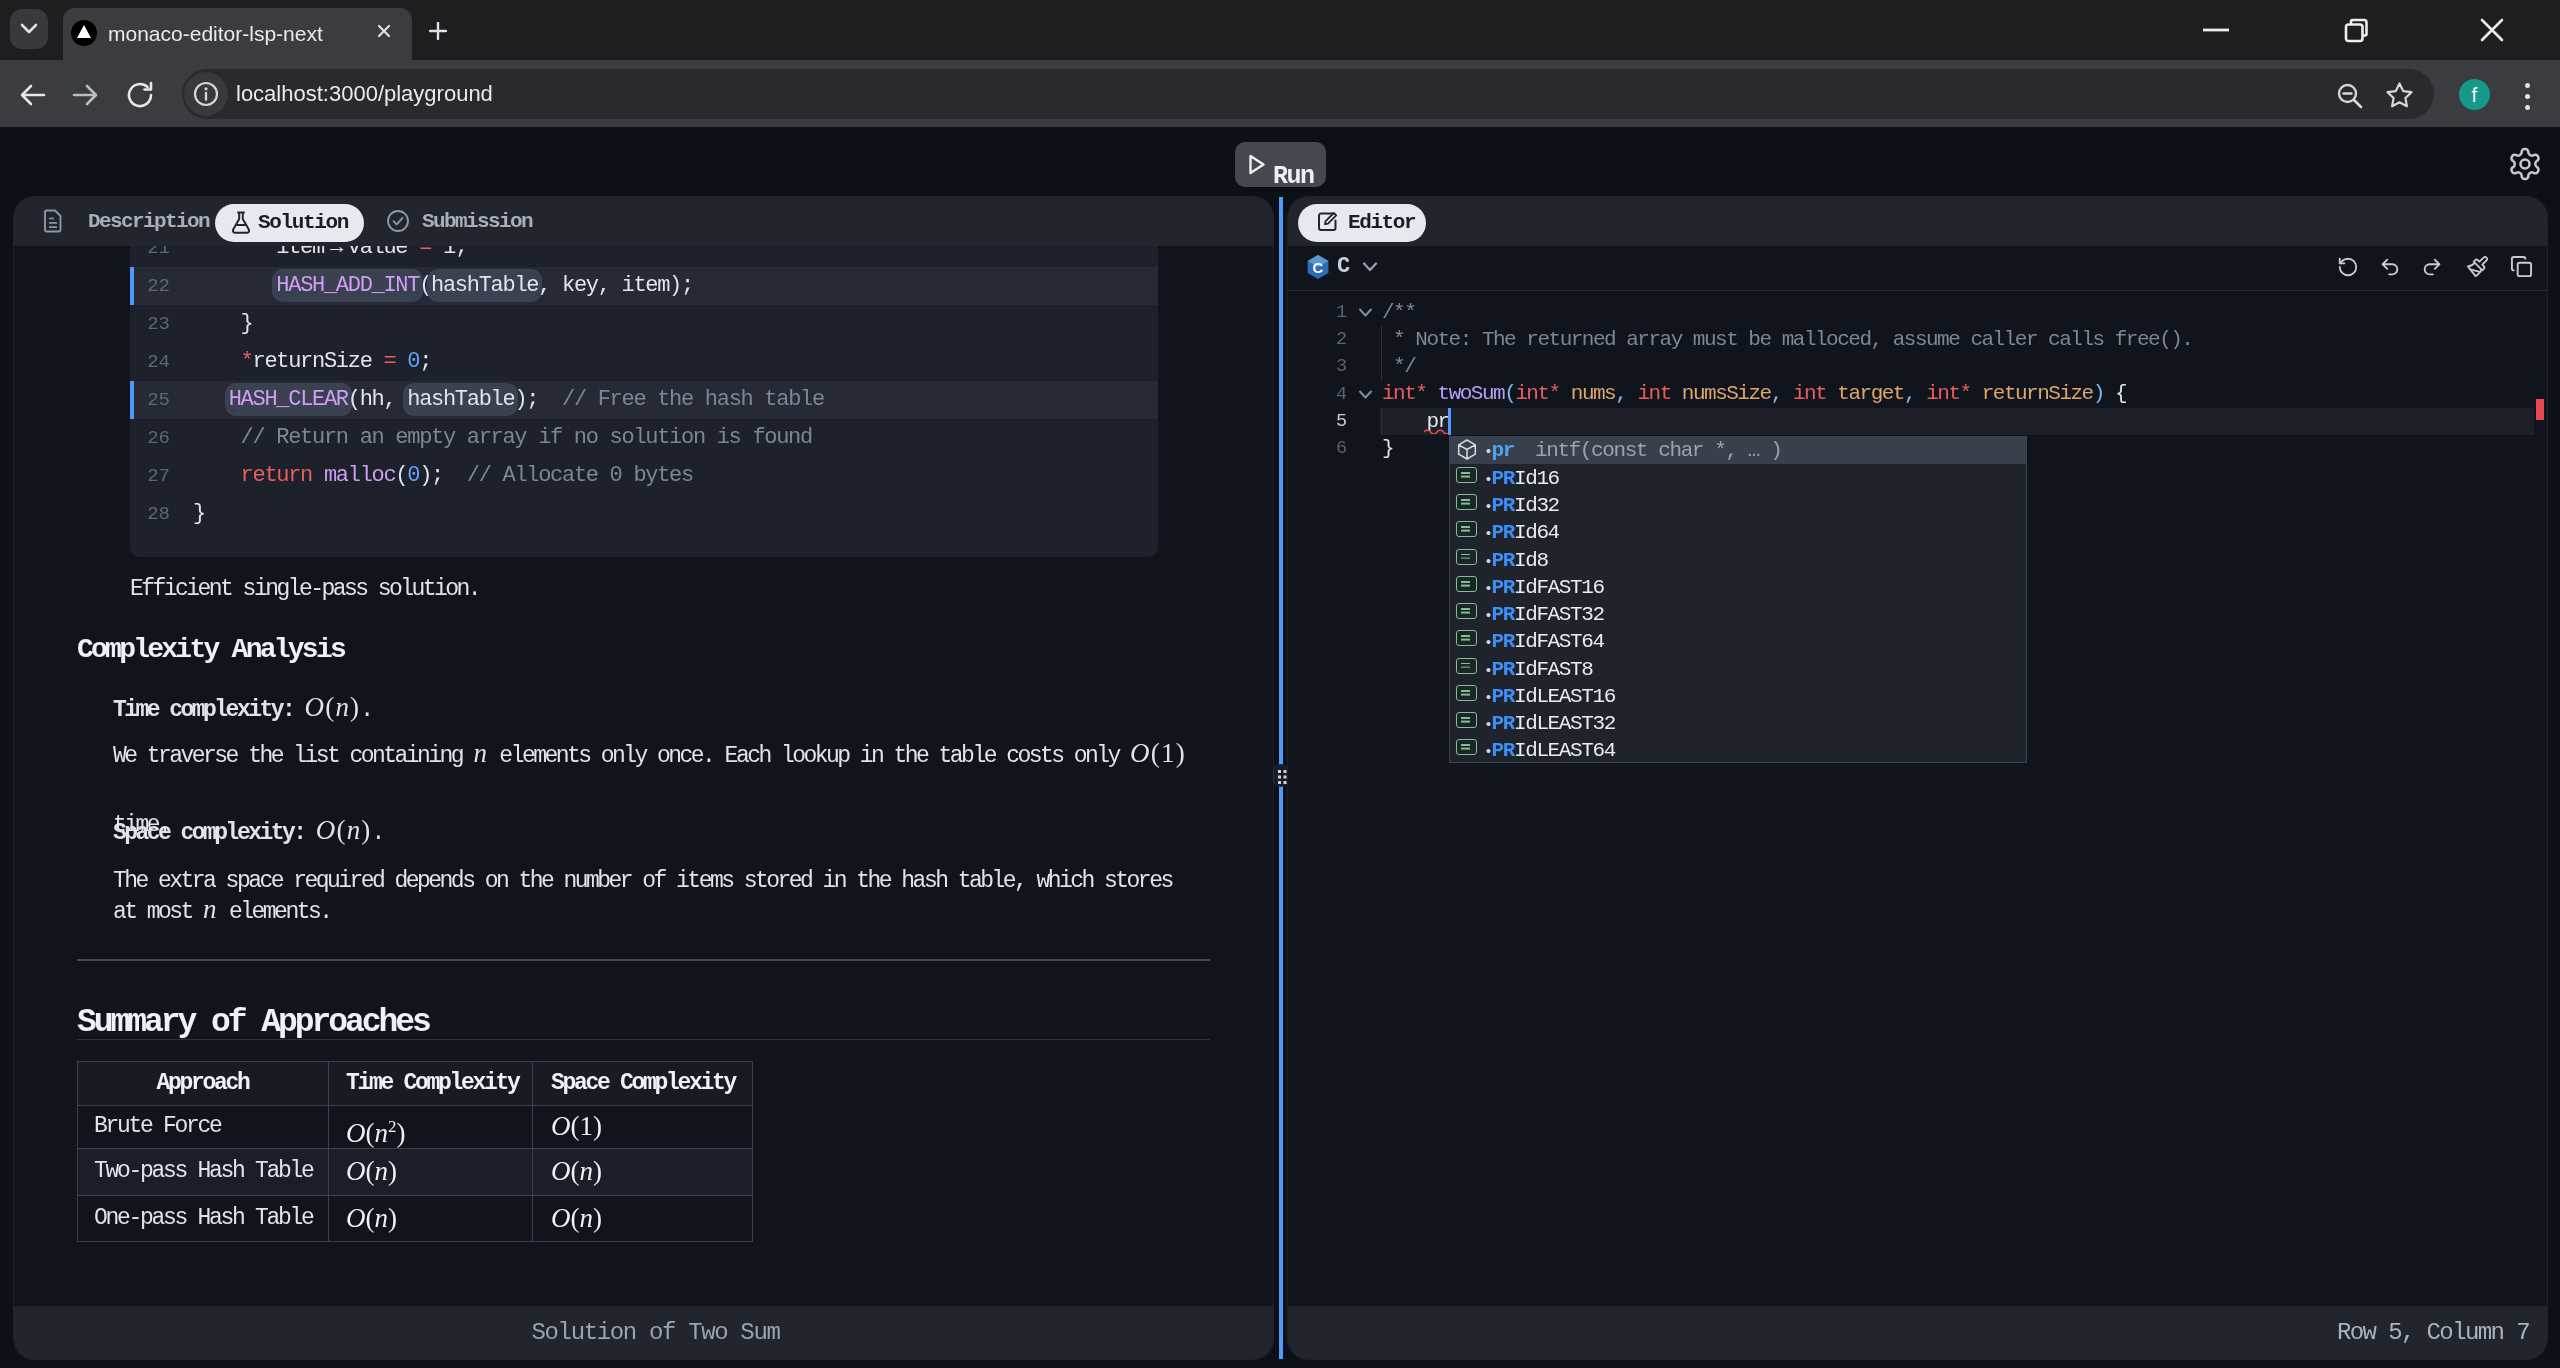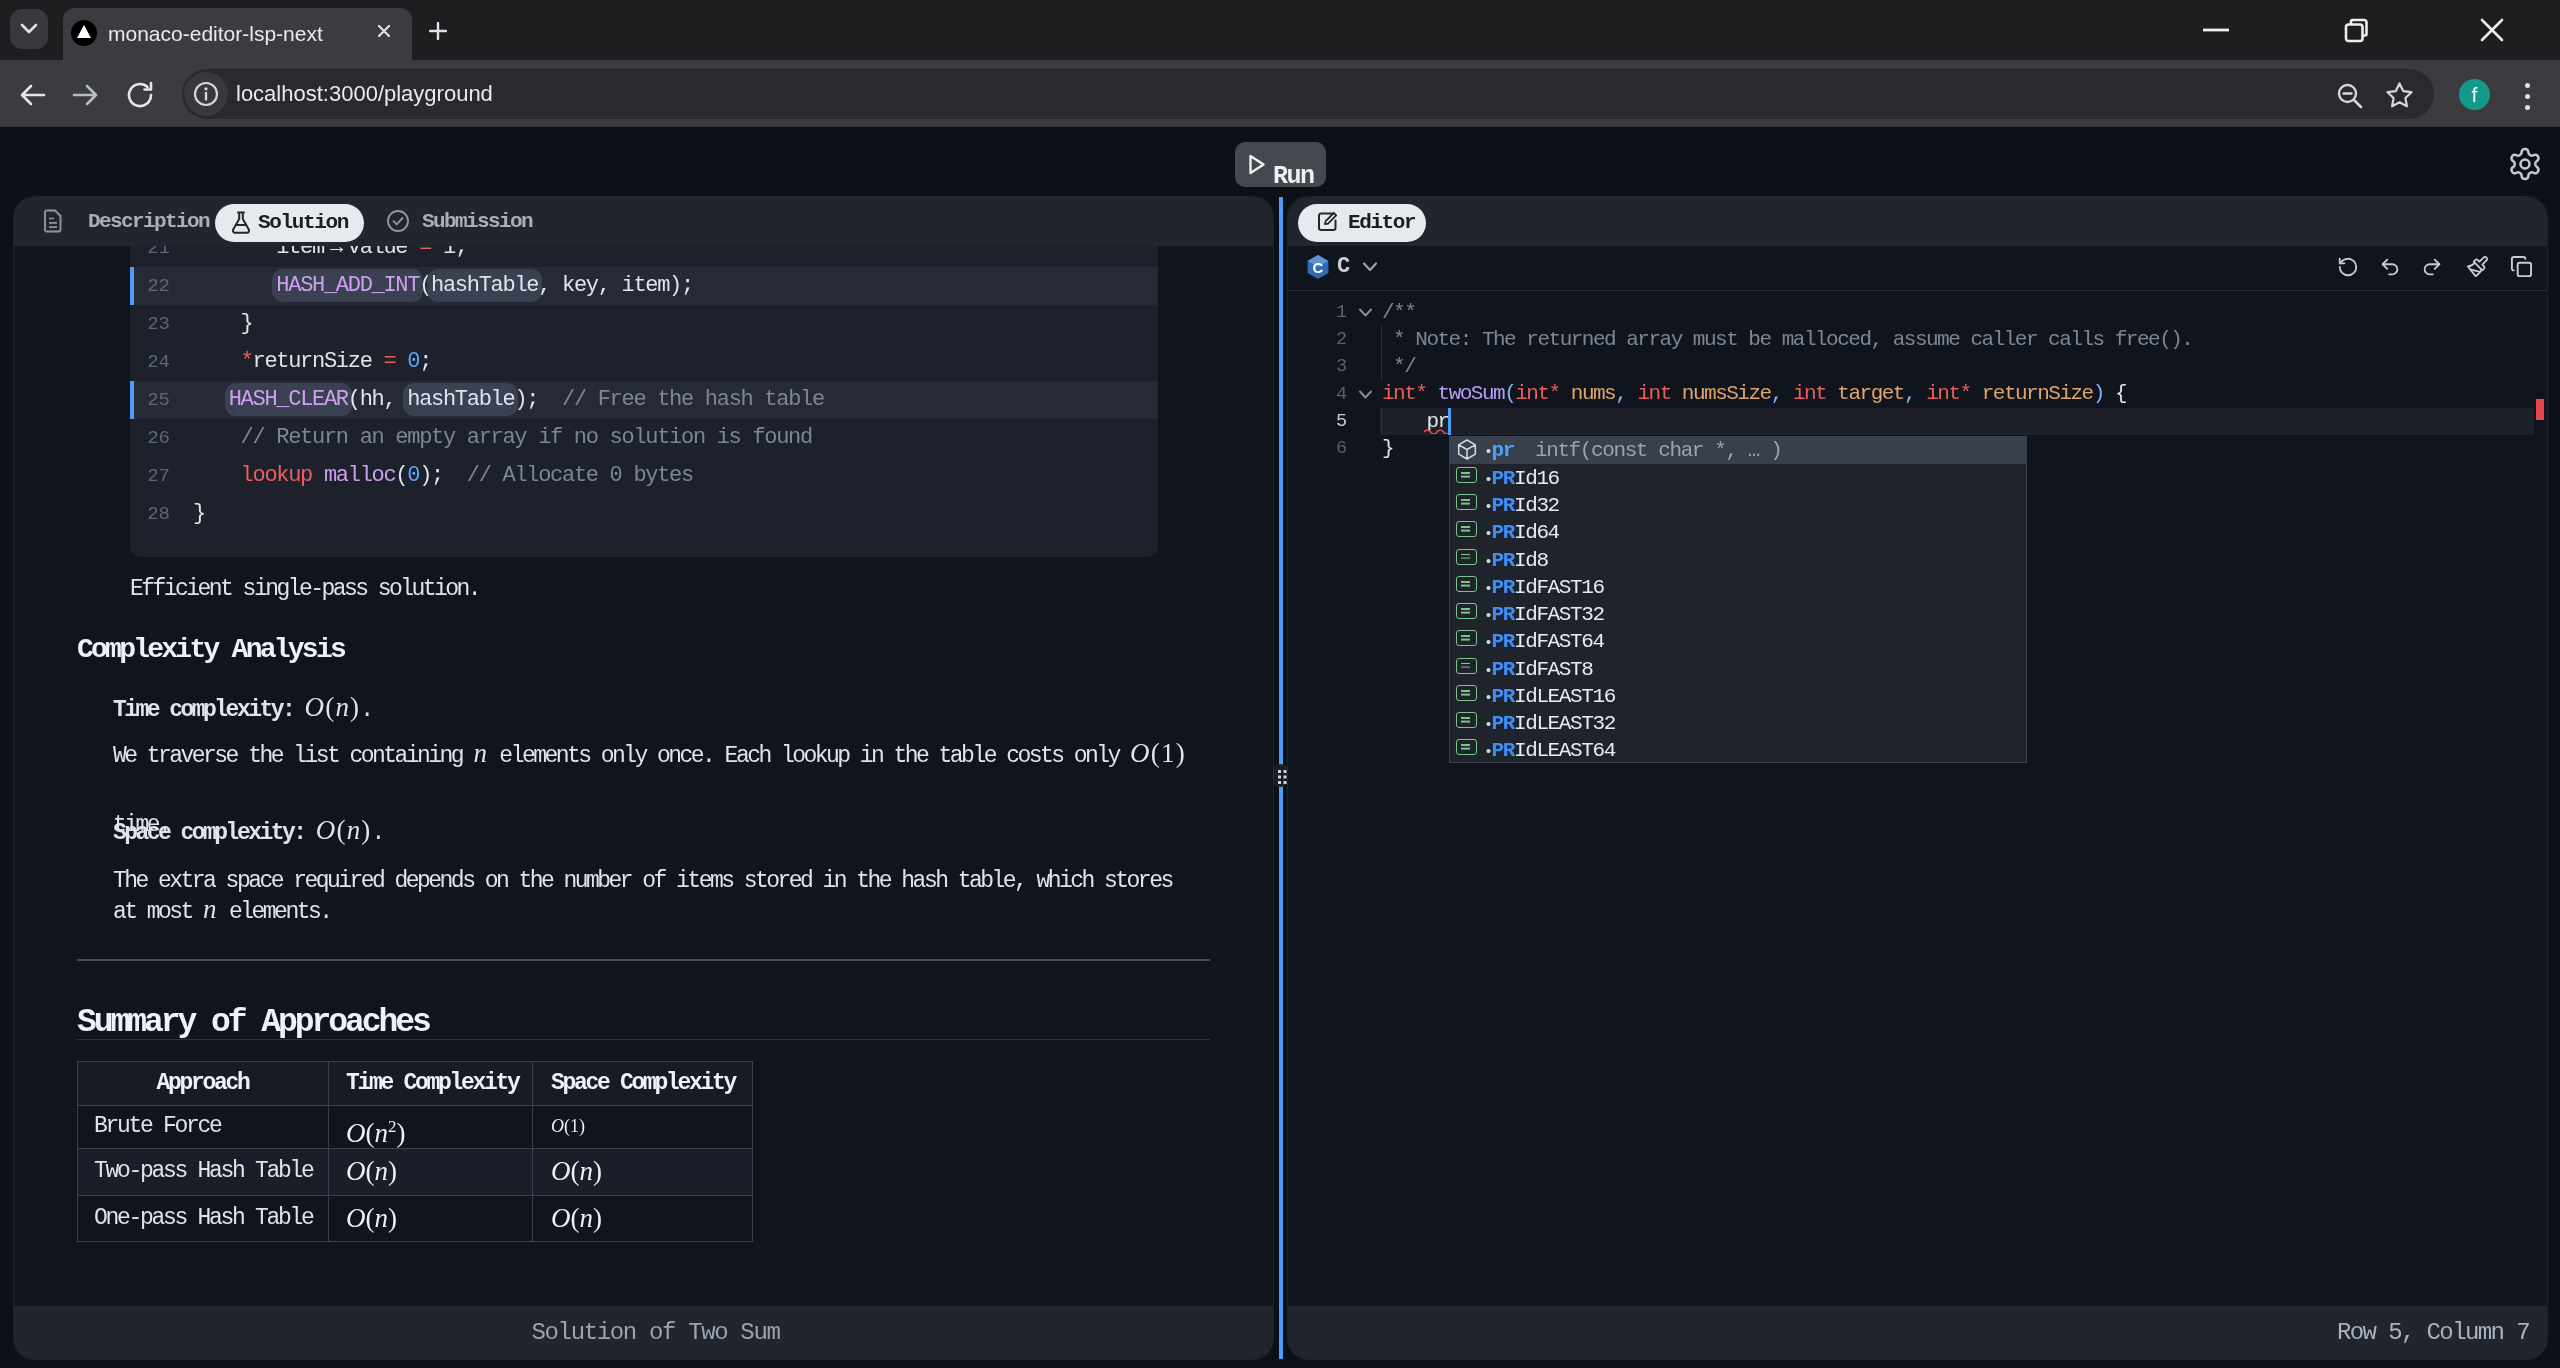--- a/index.html
+++ b/index.html
@@ -138,21 +138,21 @@
       <div class="abs" style="left:0;top:38px;width:4px;height:38px;background:#4f9cf8;"></div>
       <div class="abs" style="left:0;top:152px;width:1028px;height:38px;background:#252a36;"></div>
       <div class="abs" style="left:0;top:152px;width:4px;height:38px;background:#4f9cf8;"></div>
       <div class="abs" style="left:0;top:0;width:1028px;">
         <div class="crow"><span class="ln">21</span><span class="wht">       item<span style="display:inline-block;width:23.8px;text-align:center;">→</span>value <span class="red">=</span> 1;</span></div>
         <div class="crow"><span class="ln">22</span><span class="wht">       <span class="pur pill">HASH_ADD_INT</span>(<span class="pill">hashTable</span>, key, item);</span></div>
         <div class="crow"><span class="ln">23</span><span class="wht">    }</span></div>
         <div class="crow"><span class="ln">24</span><span class="wht">    <span class="red">*</span>returnSize <span class="red">=</span> <span class="blu">0</span>;</span></div>
         <div class="crow"><span class="ln">25</span><span class="wht">   <span class="pur pill">HASH_CLEAR</span>(hh, <span class="pill">hashTable</span>);  <span class="gry">// Free the hash table</span></span></div>
         <div class="crow"><span class="ln">26</span><span class="gry">    // Return an empty array if no solution is found</span></div>
-        <div class="crow"><span class="ln">27</span><span class="wht">    <span class="red">lookup</span> <span class="pur">malloc</span>(<span class="blu">0</span>);  <span class="gry">// Allocate 0 bytes</span></span></div>
+        <div class="crow"><span class="ln">27</span><span class="wht">    <span class="red">return</span> <span class="pur">malloc</span>(<span class="blu">0</span>);  <span class="gry">// Allocate 0 bytes</span></span></div>
         <div class="crow"><span class="ln">28</span><span class="wht">}</span></div>
       </div>
     </div>
 
     <div class="abs mono" style="left:116px;top:329px;height:28px;line-height:28px;font-size:23px;letter-spacing:-2.54px;color:#dfe3ea;white-space:nowrap;">Efficient single-pass solution.</div>
 
     <div class="abs mono" style="left:63px;top:385px;height:38px;line-height:38px;font-size:28px;letter-spacing:-2.75px;font-weight:bold;color:#eef1f5;white-space:nowrap;">Complexity Analysis</div>
 
     <div class="abs mono" style="left:99px;top:447px;height:28px;line-height:28px;font-size:23px;letter-spacing:-2.54px;color:#dfe3ea;white-space:nowrap;"><b>Time complexity:</b> <span class="serif" style="font-size:27px;letter-spacing:1.2px;"><i>O</i>(<i>n</i>)</span>.</div>
 
@@ -179,21 +179,21 @@
       <div class="abs" style="left:0;top:134px;width:676px;height:1px;background:#3a404d;"></div>
       <div class="abs" style="left:251px;top:0;width:1px;height:181px;background:#3a404d;"></div>
       <div class="abs" style="left:455px;top:0;width:1px;height:181px;background:#3a404d;"></div>
 
       <div class="abs mono" style="left:0;top:0;width:251px;height:44px;line-height:44px;text-align:center;font-size:23px;letter-spacing:-2.3px;font-weight:bold;color:#eef1f5;">Approach</div>
       <div class="abs mono" style="left:269px;top:0;height:44px;line-height:44px;font-size:23px;letter-spacing:-2.3px;font-weight:bold;color:#eef1f5;white-space:nowrap;">Time Complexity</div>
       <div class="abs mono" style="left:474px;top:0;height:44px;line-height:44px;font-size:23px;letter-spacing:-2.3px;font-weight:bold;color:#eef1f5;white-space:nowrap;">Space Complexity</div>
 
       <div class="abs mono" style="left:17px;top:44px;height:43px;line-height:43px;font-size:23px;letter-spacing:-2.3px;color:#dfe3ea;white-space:nowrap;">Brute Force</div>
       <div class="abs serif" style="left:269px;top:44px;height:43px;line-height:43px;font-size:27px;color:#eef1f5;"><i>O</i>(<i>n</i><sup style="font-size:17px;">2</sup>)</div>
-      <div class="abs serif" style="left:474px;top:44px;height:43px;line-height:43px;font-size:18px;color:#eef1f5;"><i>O</i>(1)</div>
+      <div class="abs serif" style="left:474px;top:44px;height:43px;line-height:43px;font-size:27px;color:#eef1f5;"><i>O</i>(1)</div>
       <div class="abs mono" style="left:17px;top:87px;height:47px;line-height:47px;font-size:23px;letter-spacing:-2.3px;color:#dfe3ea;white-space:nowrap;">Two-pass Hash Table</div>
       <div class="abs serif" style="left:269px;top:87px;height:47px;line-height:47px;font-size:27px;color:#eef1f5;"><i>O</i>(<i>n</i>)</div>
       <div class="abs serif" style="left:474px;top:87px;height:47px;line-height:47px;font-size:27px;color:#eef1f5;"><i>O</i>(<i>n</i>)</div>
       <div class="abs mono" style="left:17px;top:134px;height:47px;line-height:47px;font-size:23px;letter-spacing:-2.3px;color:#dfe3ea;white-space:nowrap;">One-pass Hash Table</div>
       <div class="abs serif" style="left:269px;top:134px;height:47px;line-height:47px;font-size:27px;color:#eef1f5;"><i>O</i>(<i>n</i>)</div>
       <div class="abs serif" style="left:474px;top:134px;height:47px;line-height:47px;font-size:27px;color:#eef1f5;"><i>O</i>(<i>n</i>)</div>
     </div>
   </div>
 
   <div class="abs" style="left:0;top:1109px;width:1259px;height:53px;background:#21252e;"></div>

